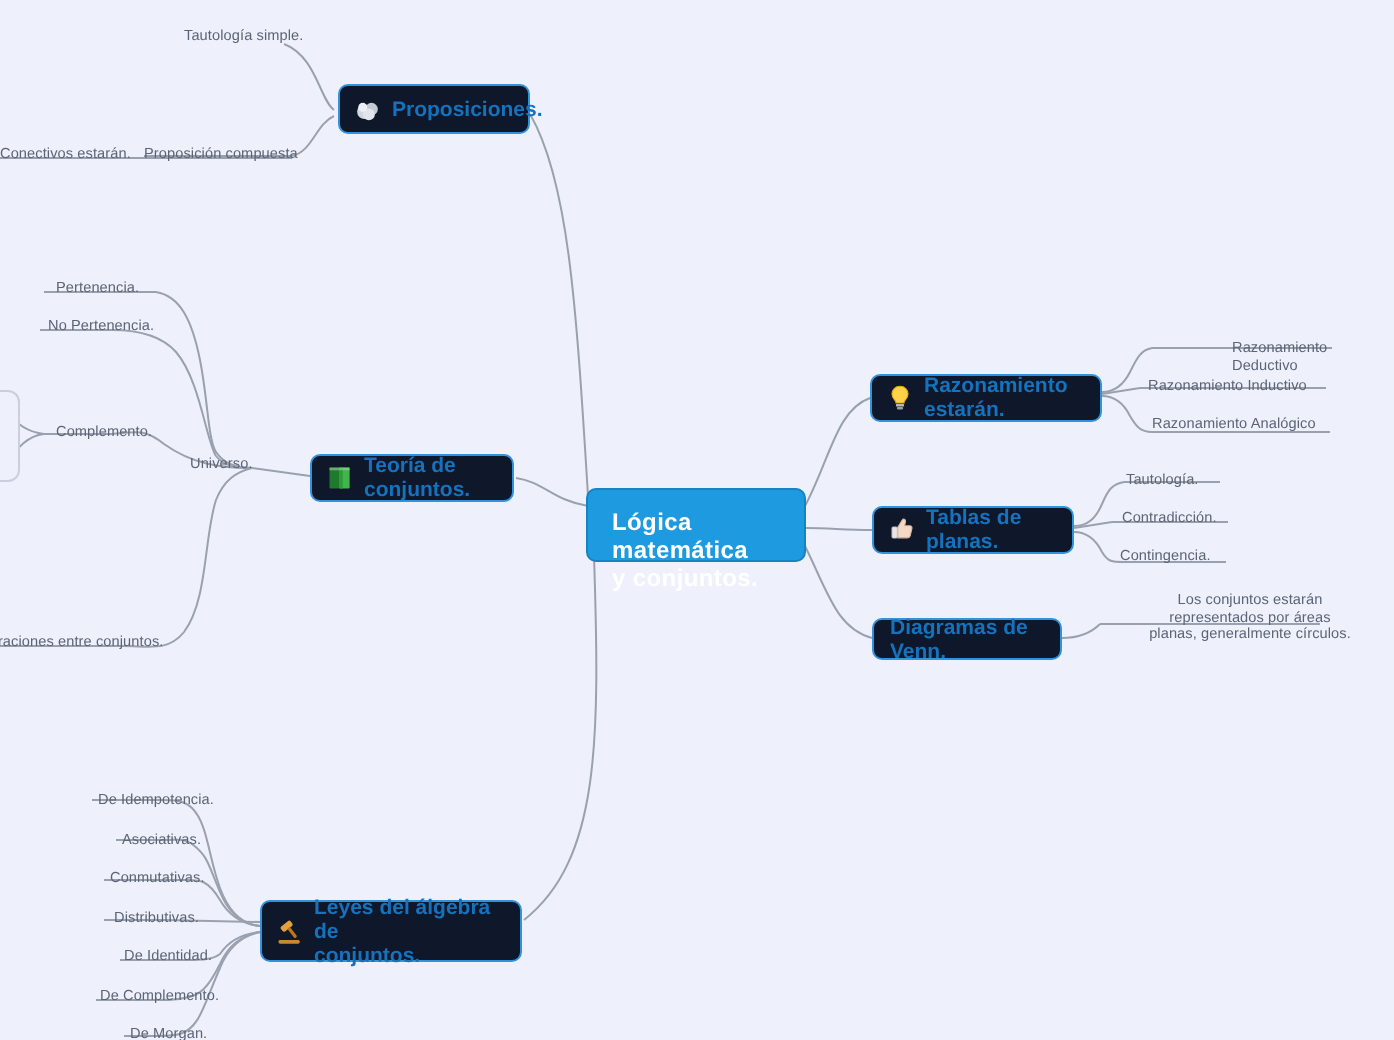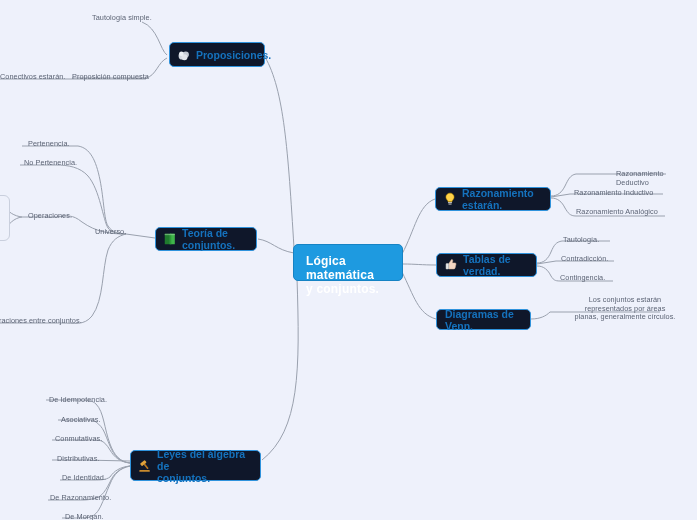--- a/index.html
+++ b/index.html
@@ -216,43 +216,43 @@
     <span class="blabel">Razonamiento estarán.</span>
   </div>
 
   <div class="branch-node" style="left:436px; top:253px; width:101px; height:24px;">
     <span class="bicon">
       <svg viewBox="0 0 16 16" width="14" height="14" xmlns="http://www.w3.org/2000/svg">
         <path d="M5.6 6.4 8.2 2.2c.3-.6 1.1-.6 1.5-.1.3.4.4.9.3 1.4l-.5 2.1h3c.8 0 1.4.7 1.2 1.5l-1 4.2c-.2.7-.8 1.2-1.5 1.2H5.6z" fill="#f4d7c4" stroke="#d8b49a" stroke-width="0.6"></path>
         <rect x="2.3" y="6.3" width="3" height="6.3" rx="0.7" fill="#e6e6e6" stroke="#c6c6c6" stroke-width="0.6"></rect>
       </svg>
     </span>
-    <span class="blabel">Tablas de verdad.</span>
+    <span class="blabel">Tablas de planas.</span>
   </div>
 
   <div class="branch-node" style="left:436px; top:309px; width:95px; height:21px; padding:4px 8px;">
     <span class="blabel">Diagramas de Venn.</span>
   </div>
 
   <div class="leaf-node" style="left:92px; top:14px;">Tautología simple.</div>
   <div class="leaf-node" style="left:72px; top:73px;">Proposición compuesta</div>
   <div class="leaf-node" style="left:0px; top:73px;">Conectivos estarán.</div>
 
   <div class="leaf-node" style="left:95px; top:228px;">Universo.</div>
   <div class="leaf-node" style="left:28px; top:140px;">Pertenencia.</div>
   <div class="leaf-node" style="left:24px; top:159px;">No Pertenencia.</div>
-  <div class="leaf-node" style="left:28px; top:212px;">Operaciones.</div>
+  <div class="leaf-node" style="left:28px; top:212px;">Complemento.</div>
   <div class="leaf-node" style="left:-15px; top:317px;">Operaciones entre conjuntos.</div>
 
   <div class="leaf-node" style="left:49px; top:396px;">De Idempotencia.</div>
   <div class="leaf-node" style="left:61px; top:416px;">Asociativas.</div>
   <div class="leaf-node" style="left:55px; top:435px;">Conmutativas.</div>
   <div class="leaf-node" style="left:57px; top:455px;">Distributivas.</div>
   <div class="leaf-node" style="left:62px; top:474px;">De Identidad.</div>
-  <div class="leaf-node" style="left:50px; top:494px;">De Razonamiento.</div>
+  <div class="leaf-node" style="left:50px; top:494px;">De Complemento.</div>
   <div class="leaf-node" style="left:65px; top:513px;">De Morgan.</div>
 
   <div class="leaf-node" style="left:573px; top:170px;margin-left:43px;">Razonamiento Deductivo</div>
   <div class="leaf-node" style="left:574px; top:189px;">Razonamiento Inductivo</div>
   <div class="leaf-node" style="left:576px; top:208px;">Razonamiento Analógico</div>
 
   <div class="leaf-node" style="left:563px; top:236px;">Tautología.</div>
   <div class="leaf-node" style="left:561px; top:255px;">Contradicción.</div>
   <div class="leaf-node" style="left:560px; top:274px;">Contingencia.</div>
 

